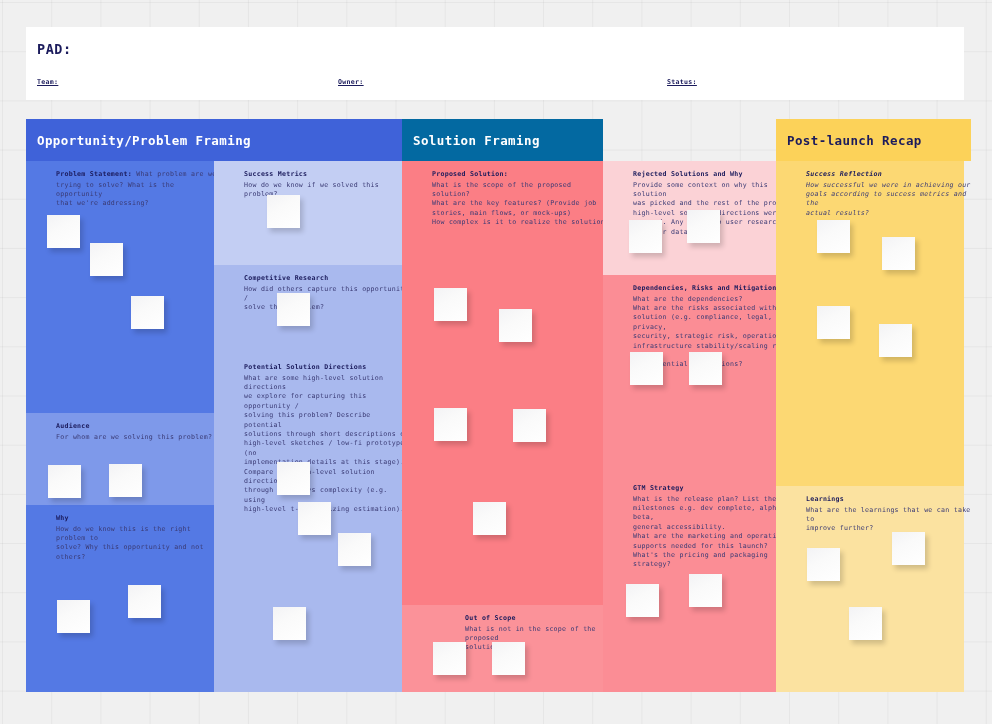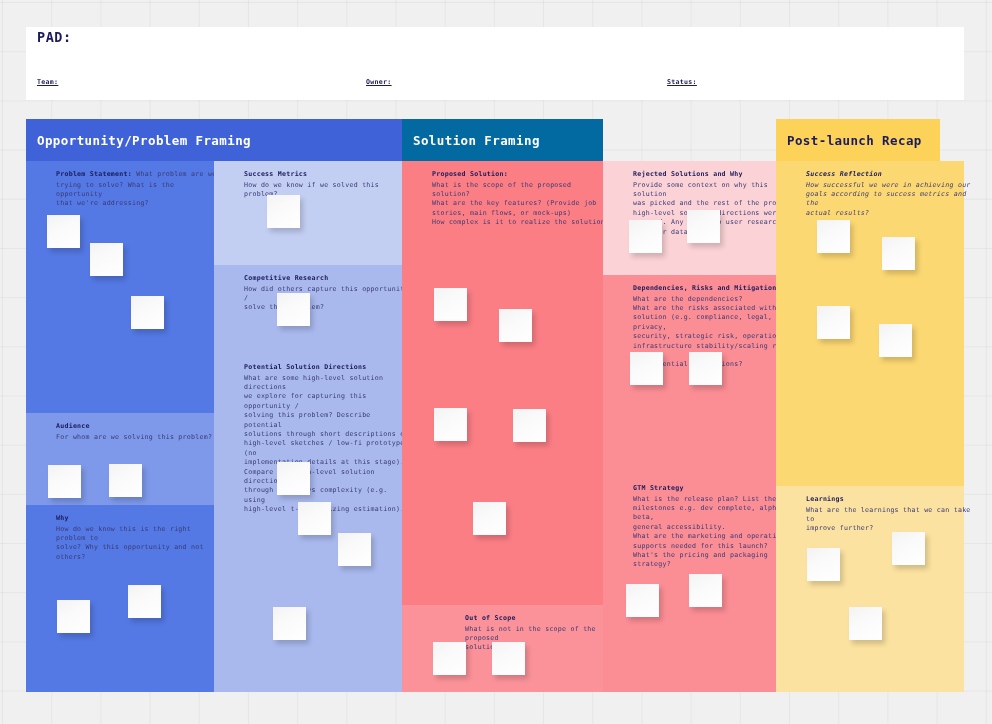--- a/index.html
+++ b/index.html
@@ -32,40 +32,40 @@
     background: #ffffff;
     display: flex;
     flex-direction: column;
     justify-content: flex-start;
   }
   .pad-title {
     color: #1b1b5c;
     font-size: 13.5px;
     font-weight: bold;
     letter-spacing: 0.5px;
-    margin: 2px 0 0 11px;
+    margin: 14px 0 0 11px;
   }
   .header-fields {
     position: absolute;
     top: 47px;
     left: 0;
     width: 100%;
     height: 26px;
   }
   .hfield {
     position: absolute;
     color: #1b1b5c;
     font-size: 6.6px;
     font-weight: bold;
     letter-spacing: 0.3px;
     top: 4px;
     text-decoration: underline;
   }
   .hfield.f1 { left: 11px; }
-  .hfield.f2 { left: 340px; }
+  .hfield.f2 { left: 312px; }
   .hfield.f3 { left: 641px; }
 
   
   .board {
     position: absolute;
     left: 26px;
     top: 119px;
     width: 938px;
     height: 573px;
   }
@@ -89,21 +89,21 @@
     align-items: center;
     padding-left: 11px;
     color: #ffffff;
     font-size: 12.5px;
     font-weight: bold;
     letter-spacing: 0.4px;
     z-index: 4;
   }
   #hdr-opportunity { left: 0;   width: 376px; background: #3f62d9; }
   #hdr-solution    { left: 376px; width: 201px; background: #0369a1; }
-  #hdr-postlaunch  { left: 750px; width: 164px; background: #fcd259; }
+  #hdr-postlaunch  { left: 750px; width: 195px; background: #fcd259; }
   #hdr-postlaunch .col-header-label { color: #1b1b5c; }
 
   .section {
     position: absolute;
     left: 0;
     width: 100%;
     padding: 9px 10px 0 10px;
     overflow: hidden;
     margin-left: 20px;
   }

